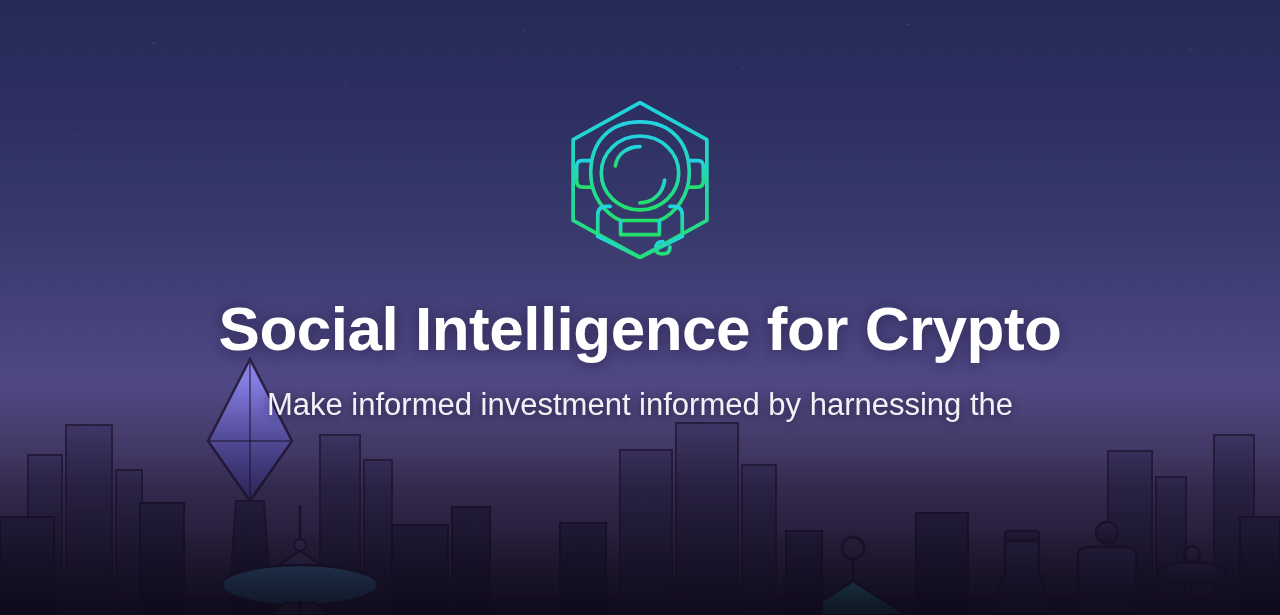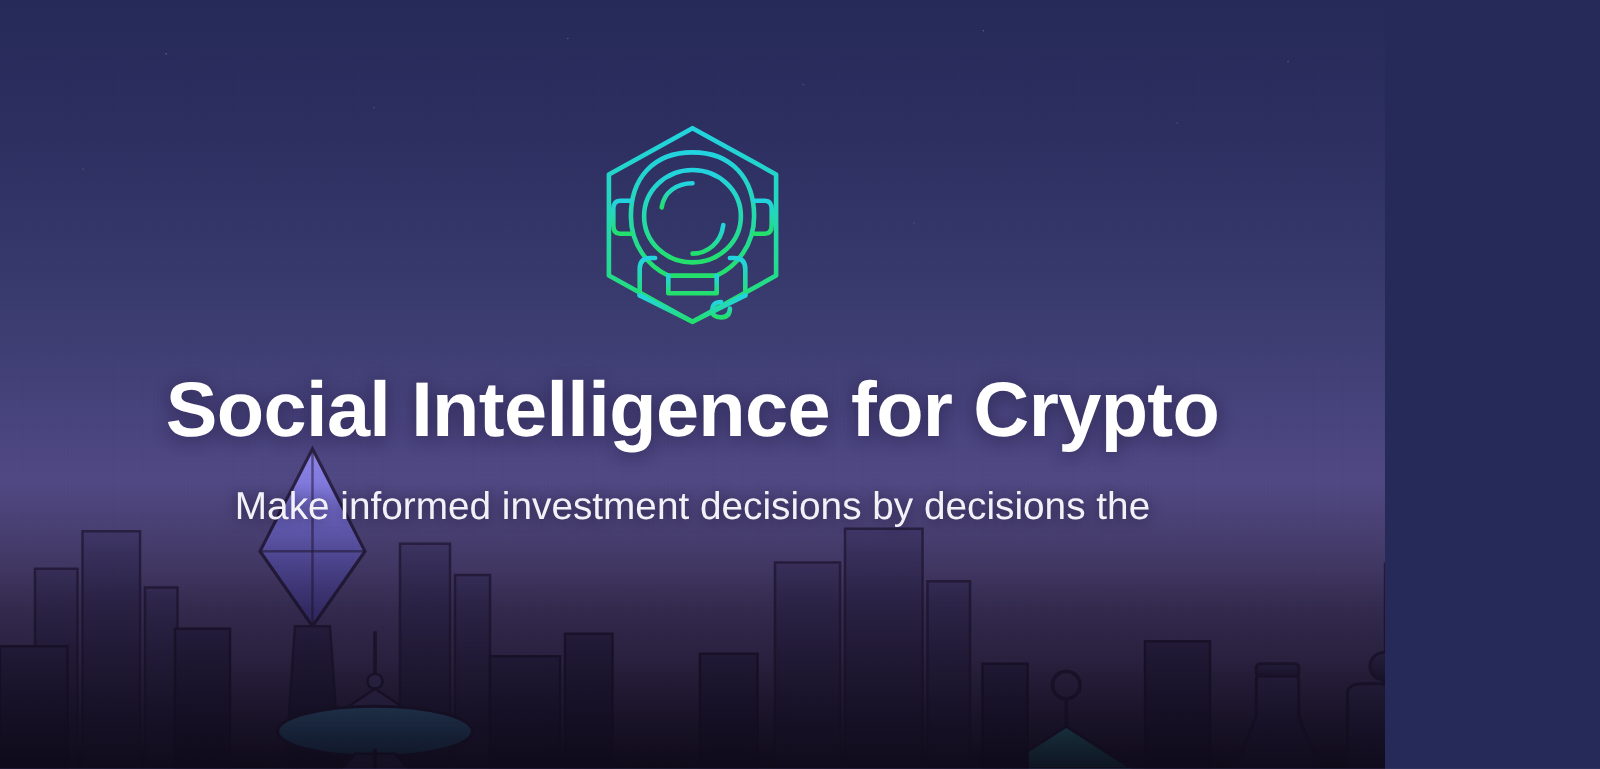--- a/index.html
+++ b/index.html
@@ -6,21 +6,21 @@
   * { margin:0; padding:0; box-sizing:border-box; }
   html, body {
     width:1280px; height:615px;
     overflow:hidden;
     background:#262a58;
     font-family:"Liberation Sans", sans-serif;
   }
 
   .hero {
     position:relative;
-    width:1108px; height:615px;
+    width:1280px; height:615px;
     overflow:hidden;
     background:
       linear-gradient(180deg,
         #262a58 0%,
         #2c2f60 18%,
         #383a6d 38%,
         #4b4580 58%,
         #5b4f8a 74%,
         #574a80 86%,
         #3b2f55 96%,
@@ -337,17 +337,17 @@
           <path d="M74 168 L74 180"></path>
           <path d="M82 172 L82 182"></path>
           <path d="M126 170 Q118 170 118 178 Q118 184 126 184 Q134 184 134 176"></path>
         </g>
       </svg>
     </div>
 
     <h1 class="headline">Social Intelligence for Crypto</h1>
 
     <p class="subhead">
-      <span class="sub-line">Make informed investment decisions by decisions the</span>
+      <span class="sub-line">Make informed investment informed by harnessing the</span>
     </p>
 
   </div>
 </div>
 
 </body></html>

